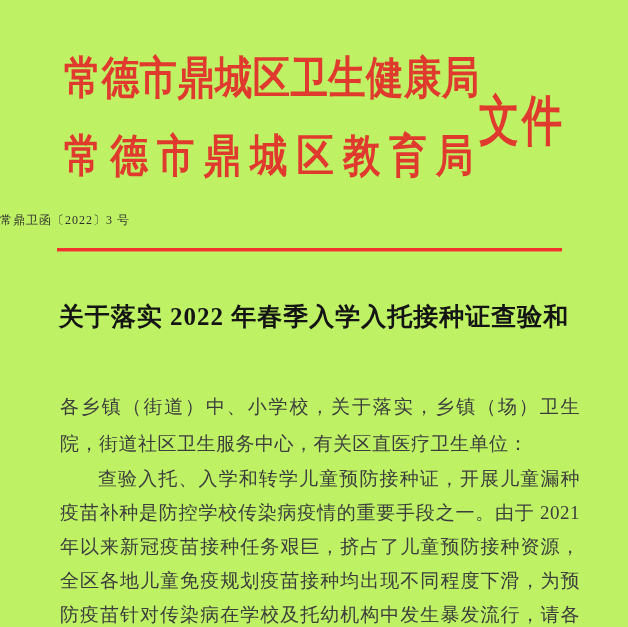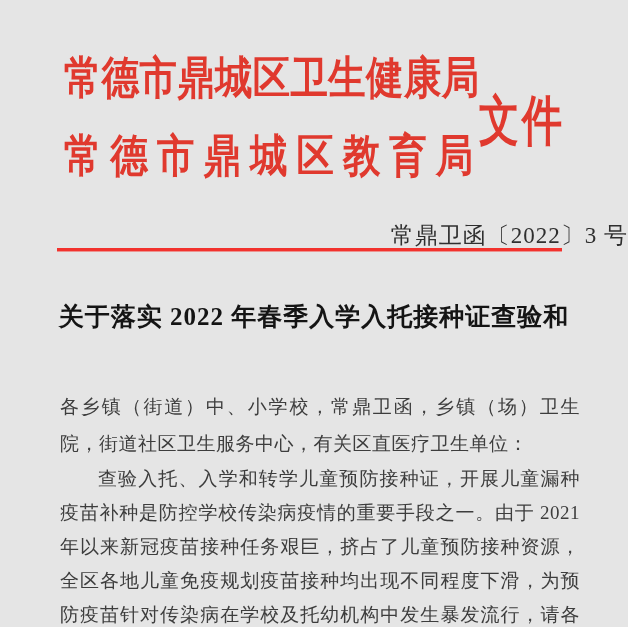--- a/index.html
+++ b/index.html
@@ -4,21 +4,21 @@
 <style>
   html, body {
     margin: 0;
     padding: 0;
     background: #ffffff;
   }
   .page {
     position: relative;
     width: 628px;
     height: 627px;
-    background: #e5e5e5;
+    background: #bef264;
     overflow: hidden;
     font-family: "Liberation Serif", "DejaVu Serif", serif;
   }
 
   
   .org-block {
     position: absolute;
     left: 64px;
     top: 52px;
     width: 500px;
@@ -50,24 +50,24 @@
     letter-spacing: 3px;
     transform: scale(1.0, 1.35);
     transform-origin: left top;
     white-space: nowrap;
   }
 
   
   .doc-number {
     position: absolute;
     left: 0;
-    top: 220px;
+    top: 212px;
     width: 100%;
-    text-align: right;
-    font-size: 23px;
+    text-align: left;
+    font-size: 12px;
     letter-spacing: 1px;
     color: #2f2f2f;
   }
 
   
   .red-divider {
     position: absolute;
     left: 57px;
     top: 248px;
     width: 505px;
@@ -128,17 +128,17 @@
   </div>
 
   <div class="doc-type">文件</div>
 
   <div class="doc-number">常鼎卫函〔2022〕3 号</div>
 
   <div class="red-divider"></div>
 
   <div class="title-line-1">关于落实 2022 年春季入学入托接种证查验和</div>
 
-  <div class="recipients">各乡镇（街道）中、小学校，常鼎卫函，乡镇（场）卫生院，街道社区卫生服务中心，有关区直医疗卫生单位：</div>
+  <div class="recipients">各乡镇（街道）中、小学校，关于落实，乡镇（场）卫生院，街道社区卫生服务中心，有关区直医疗卫生单位：</div>
 
   <div class="body-paragraph">查验入托、入学和转学儿童预防接种证，开展儿童漏种疫苗补种是防控学校传染病疫情的重要手段之一。由于 2021 年以来新冠疫苗接种任务艰巨，挤占了儿童预防接种资源，全区各地儿童免疫规划疫苗接种均出现不同程度下滑，为预防疫苗针对传染病在学校及托幼机构中发生暴发流行，请各预防接种单</div>
 
 </div>
 
 </body></html>

